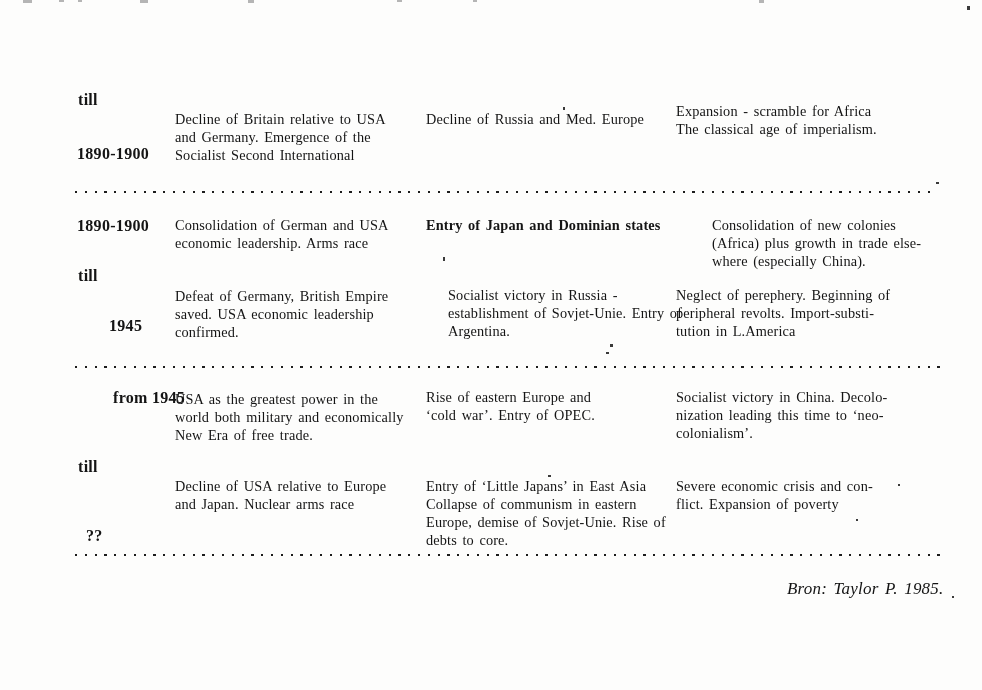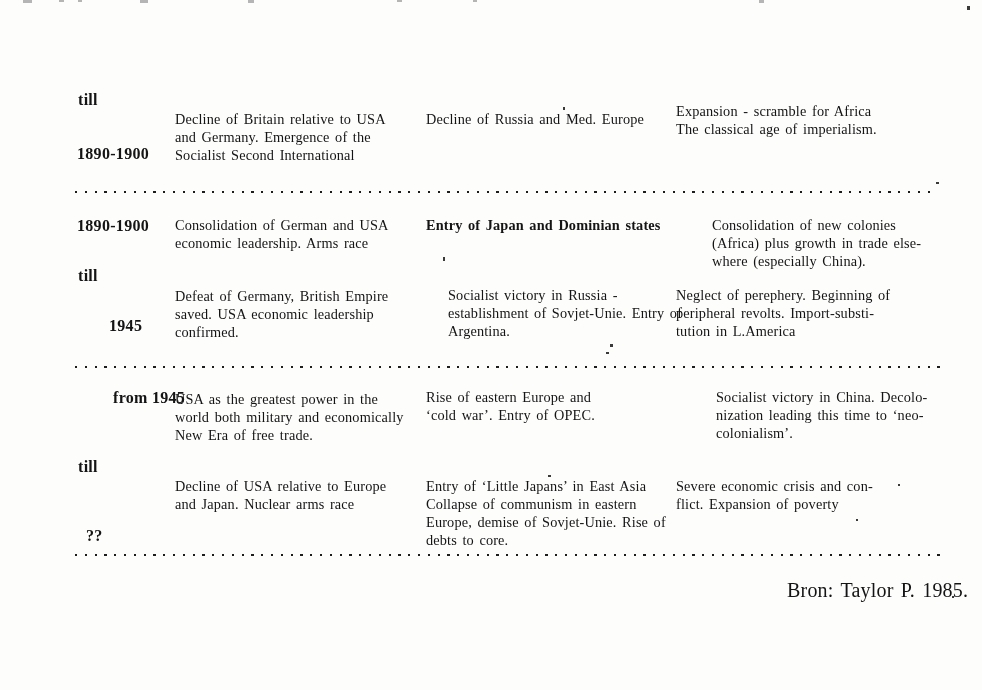--- a/index.html
+++ b/index.html
@@ -30,24 +30,25 @@
     letter-spacing: 0.3px;
   }
   .dotline {
     position: absolute;
     height: 2.4px;
     background-image: repeating-linear-gradient(to right,
       #1c1c1c 0, #1c1c1c 2.2px, transparent 2.2px, transparent 9.8px);
   }
   .source {
     position: absolute;
-    font-size: 20px;
+    font-size: 17px;
     letter-spacing: 0.2px;
     word-spacing: 2px;
     white-space: pre;
+    font-style: italic;
   }
   .artifact { position: absolute; background: #b5b5b5; }
   .artifact.dark { background: #3a3a3a; }
 </style>
 </head>
 <body>
 
 <div class="page">
 
   <div class="artifact" style="left:23px; top:0; width:9px; height:3px;"></div>
@@ -108,21 +109,21 @@
 
   <div class="dotline" style="left:75px; top:366px; width:866px;"></div>
 
   <div>
     <span class="period" style="left:77px; top:390px;margin-left:36px;">from 1945</span>
     <div class="cell" style="left:175px; top:390px;">USA as the greatest power in the
 world both military and economically
 New Era of free trade.</div>
     <div class="cell" style="left:426px; top:388px;">Rise of eastern Europe and
 ‘cold war’. Entry of OPEC.</div>
-    <div class="cell" style="left:716px; top:388px;">Socialist victory in China. Decolo-
+    <div class="cell" style="left:676px; top:388px;">Socialist victory in China. Decolo-
 nization leading this time to ‘neo-
 colonialism’.</div>
   </div>
 
   <div>
     <span class="period" style="left:78px; top:459px;">till</span>
     <span class="period" style="left:86px; top:528px;">??</span>
     <div class="cell" style="left:175px; top:477px;">Decline of USA relative to Europe
 and Japan. Nuclear arms race</div>
     <div class="cell" style="left:426px; top:477px;">Entry of ‘Little Japans’ in East Asia

